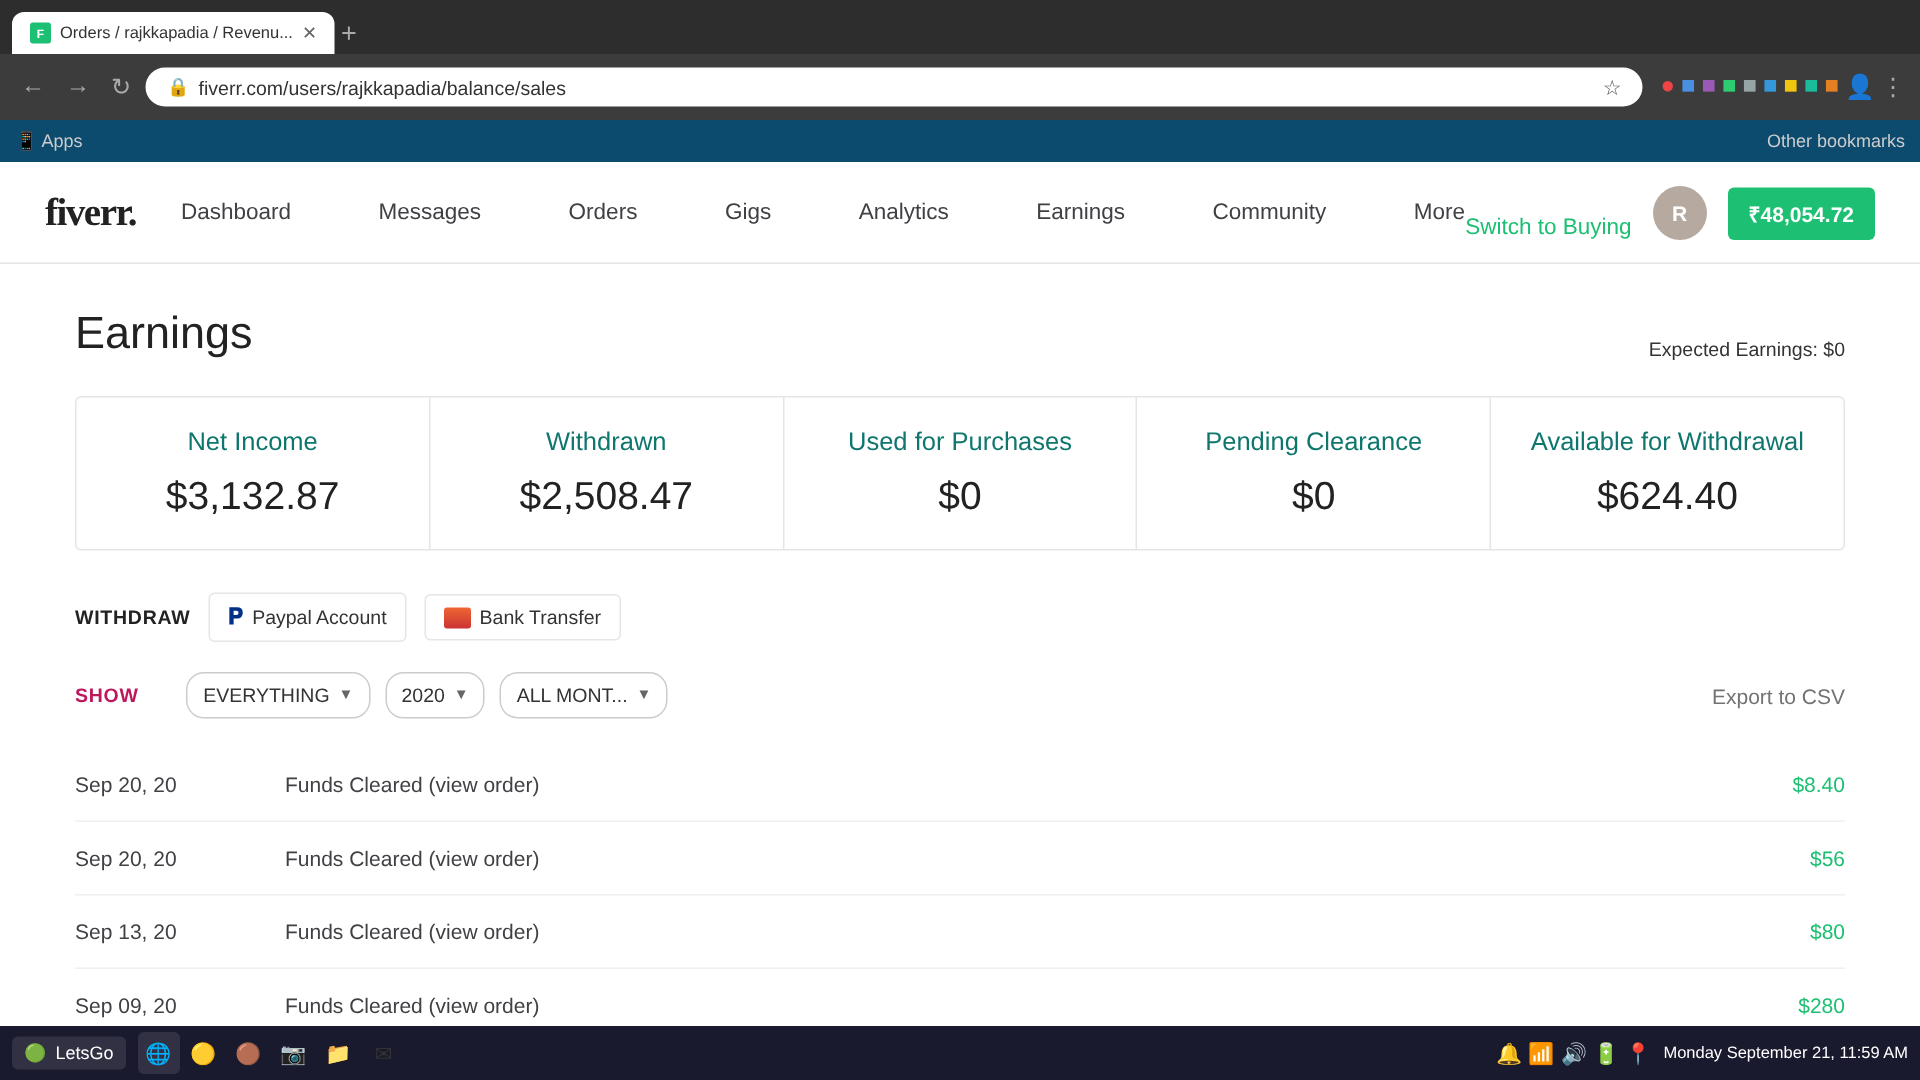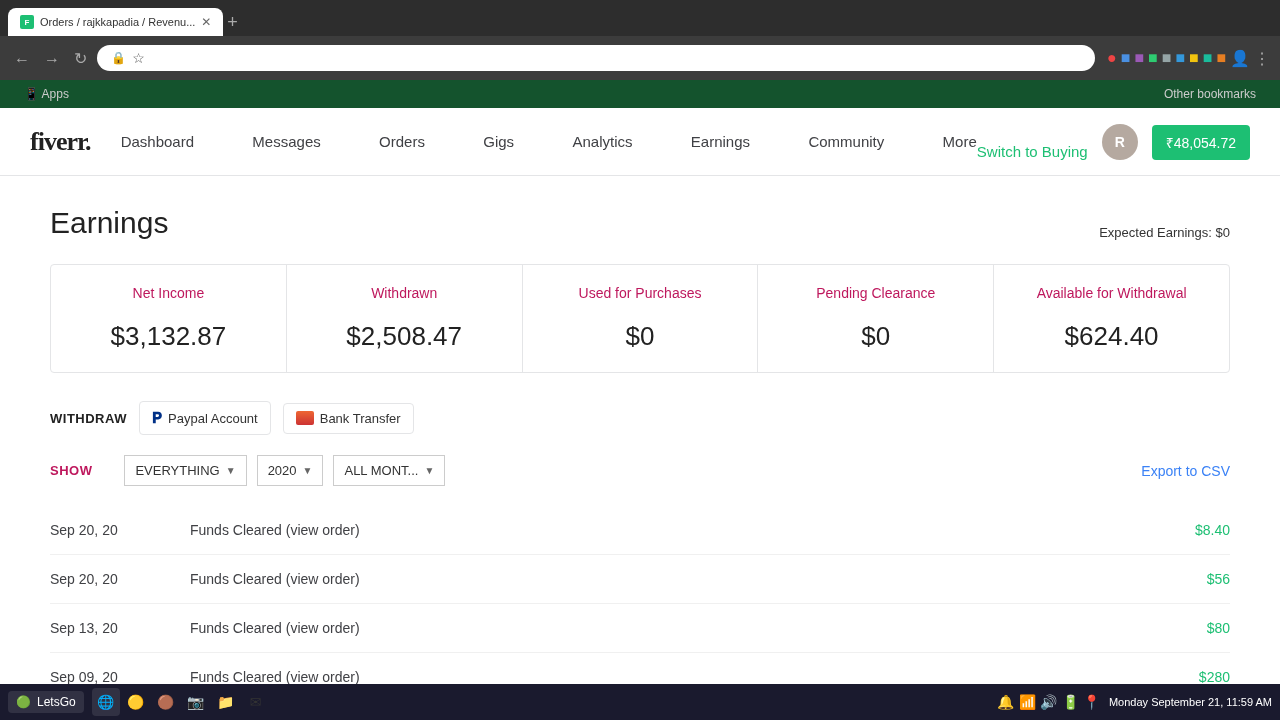--- a/index.html
+++ b/index.html
@@ -13,61 +13,61 @@
     .browser-tab .tab-title { flex: 1; overflow: hidden; text-overflow: ellipsis; white-space: nowrap; font-size: 11px; }
     .browser-tab .close-tab { color: #666; font-size: 12px; cursor: pointer; }
     .new-tab-btn { margin-left: 4px; color: #aaa; font-size: 18px; cursor: pointer; }
     .browser-nav { display: flex; align-items: center; background: #3c3c3c; padding: 6px 10px; gap: 6px; height: 44px; }
     .nav-btn { color: #aaa; font-size: 16px; cursor: pointer; padding: 4px; background: none; border: none; }
     .address-bar { flex: 1; background: #fff; border-radius: 20px; padding: 5px 14px; font-size: 13px; color: #333; display: flex; align-items: center; gap: 6px; }
     .address-bar .lock-icon { color: #555; font-size: 12px; }
     .address-text { flex: 1; }
     .address-star { color: #555; font-size: 14px; }
     .browser-extensions { display: flex; align-items: center; gap: 4px; margin-left: 6px; }
-    .bookmarks-bar { background: #14532d; padding: 4px 24px; display: flex; align-items: center; gap: 4px; height: 28px; justify-content: flex-end; }
+    .bookmarks-bar { background: #0c4a6e; padding: 4px 10px; display: flex; align-items: center; gap: 4px; height: 28px; justify-content: flex-end; }
     .bookmark-item { color: #ccc; font-size: 12px; cursor: pointer; display: flex; align-items: center; gap: 3px; }
     .bookmarks-right { margin-left: auto; color: #ccc; font-size: 12px; cursor: pointer; }
 
     
     .fiverr-site { background: #fff; }
     .fiverr-header { display: flex; align-items: center; padding: 0 30px; height: 68px; border-bottom: 1px solid #e4e5e7; background: #fff; }
     .fiverr-logo { font-size: 26px; font-weight: 900; color: #1dbf73; margin-right: 30px; font-family: Georgia, serif; letter-spacing: -1px; }
     .fiverr-logo span { color: #222; }
     .fiverr-nav { display: flex; align-items: center; gap: 24px; flex: 1; justify-content: space-between; }
     .nav-item { font-size: 15px; color: #404145; cursor: pointer; text-decoration: none; white-space: nowrap; }
     .header-right { display: flex; align-items: flex-end; gap: 14px; margin-left: auto; }
     .switch-buying-btn { color: #1dbf73; font-size: 15px; font-weight: 500; cursor: pointer; white-space: nowrap; }
     .avatar-placeholder { width: 36px; height: 36px; border-radius: 50%; background: #b5a9a0; display: flex; align-items: center; justify-content: center; color: white; font-size: 14px; font-weight: bold; }
-    .balance-btn { background: #1dbf73; color: white; border: none; border-radius: 4px; padding: 8px 14px; font-size: 14px; font-weight: 400; cursor: pointer; }
+    .balance-btn { background: #1dbf73; color: white; border: none; border-radius: 4px; padding: 8px 14px; font-size: 14px; font-weight: 700; cursor: pointer; }
 
     
     .main-content { padding: 30px 50px; max-width: 1280px; }
     .page-header { display: flex; align-items: flex-start; justify-content: space-between; margin-bottom: 24px; }
     .page-title { font-size: 30px; font-weight: 300; color: #222; }
     .expected-earnings { font-size: 13px; color: #666; align-self: flex-end; }
     .expected-earnings span { color: #333; font-weight: 500; }
 
     
     .stats-row { display: flex; border: 1px solid #e4e5e7; border-radius: 4px; margin-bottom: 28px; }
     .stat-item { flex: 1; padding: 20px 24px; text-align: center; border-right: 1px solid #e4e5e7; }
     .stat-item:last-child { border-right: none; }
-    .stat-label { font-size: 14px; color: #be185d; margin-bottom: 20px; }
+    .stat-label { font-size: 17px; color: #0f766e; margin-bottom: 10px; }
     .stat-value { font-size: 26px; color: #222; font-weight: 400; }
 
     
     .withdraw-section { display: flex; align-items: center; margin-bottom: 20px; gap: 12px; }
     .withdraw-label { font-size: 13px; font-weight: 700; color: #222; letter-spacing: 0.5px; }
     .withdraw-btn { display: flex; align-items: center; gap: 6px; border: 1px solid #e4e5e7; border-radius: 4px; padding: 7px 12px; font-size: 13px; cursor: pointer; background: #fff; color: #333; }
 
     
     .show-section { display: flex; align-items: center; gap: 10px; margin-bottom: 20px; }
     .show-label { font-size: 13px; font-weight: 700; color: #be185d; letter-spacing: 0.5px; margin-right: 22px; }
-    .dropdown-select { border: 1px solid #ccc; border-radius: 0; padding: 7px 10px; font-size: 13px; background: #fff; cursor: pointer; display: flex; align-items: center; gap: 6px; color: #333; }
+    .dropdown-select { border: 1px solid #ccc; border-radius: 12px; padding: 7px 10px; font-size: 13px; background: #fff; cursor: pointer; display: flex; align-items: center; gap: 6px; color: #333; }
     .dropdown-select .arrow { color: #666; font-size: 10px; }
-    .export-csv { color: #3b82f6; font-size: 14px; cursor: pointer; margin-left: auto; font-weight: 400; }
+    .export-csv { color: #737373; font-size: 14px; cursor: pointer; margin-left: auto; font-weight: 400; }
 
     
     .earnings-table { width: 100%; border-collapse: collapse; }
     .table-header { display: flex; padding: 10px 0; border-bottom: 2px solid #e4e5e7; margin-bottom: 4px; }
     .col-date { width: 140px; font-size: 12px; font-weight: 700; color: #555; letter-spacing: 0.5px; }
     .col-for { flex: 1; font-size: 12px; font-weight: 700; color: #555; letter-spacing: 0.5px; }
     .col-amount { width: 120px; text-align: right; font-size: 12px; font-weight: 700; color: #555; letter-spacing: 0.5px; }
     .table-row { display: flex; padding: 16px 0; border-bottom: 1px solid #f0f0f0; }
     .row-date { width: 140px; font-size: 14px; color: #404145; }
     .row-for { flex: 1; font-size: 14px; color: #404145; }
@@ -96,20 +96,21 @@
     </div>
     <span class="new-tab-btn">+</span>
   </div>
 
   <div class="browser-nav">
     <button class="nav-btn">←</button>
     <button class="nav-btn">→</button>
     <button class="nav-btn">↻</button>
     <div class="address-bar">
       <span class="lock-icon">🔒</span>
+      <span class="address-text">fiverr.com/users/rajkkapadia/balance/sales</span>
       <span class="address-star">☆</span>
     </div>
     <div class="browser-extensions">
       <span style="font-size:16px;cursor:pointer;color:#e44;">●</span>
       <span style="font-size:16px;cursor:pointer;color:#4a90e2;">■</span>
       <span style="font-size:16px;cursor:pointer;color:#9b59b6;">■</span>
       <span style="font-size:16px;cursor:pointer;color:#2ecc71;">■</span>
       <span style="font-size:16px;cursor:pointer;color:#95a5a6;">■</span>
       <span style="font-size:16px;cursor:pointer;color:#3498db;">■</span>
       <span style="font-size:16px;cursor:pointer;color:#f1c40f;">■</span>

